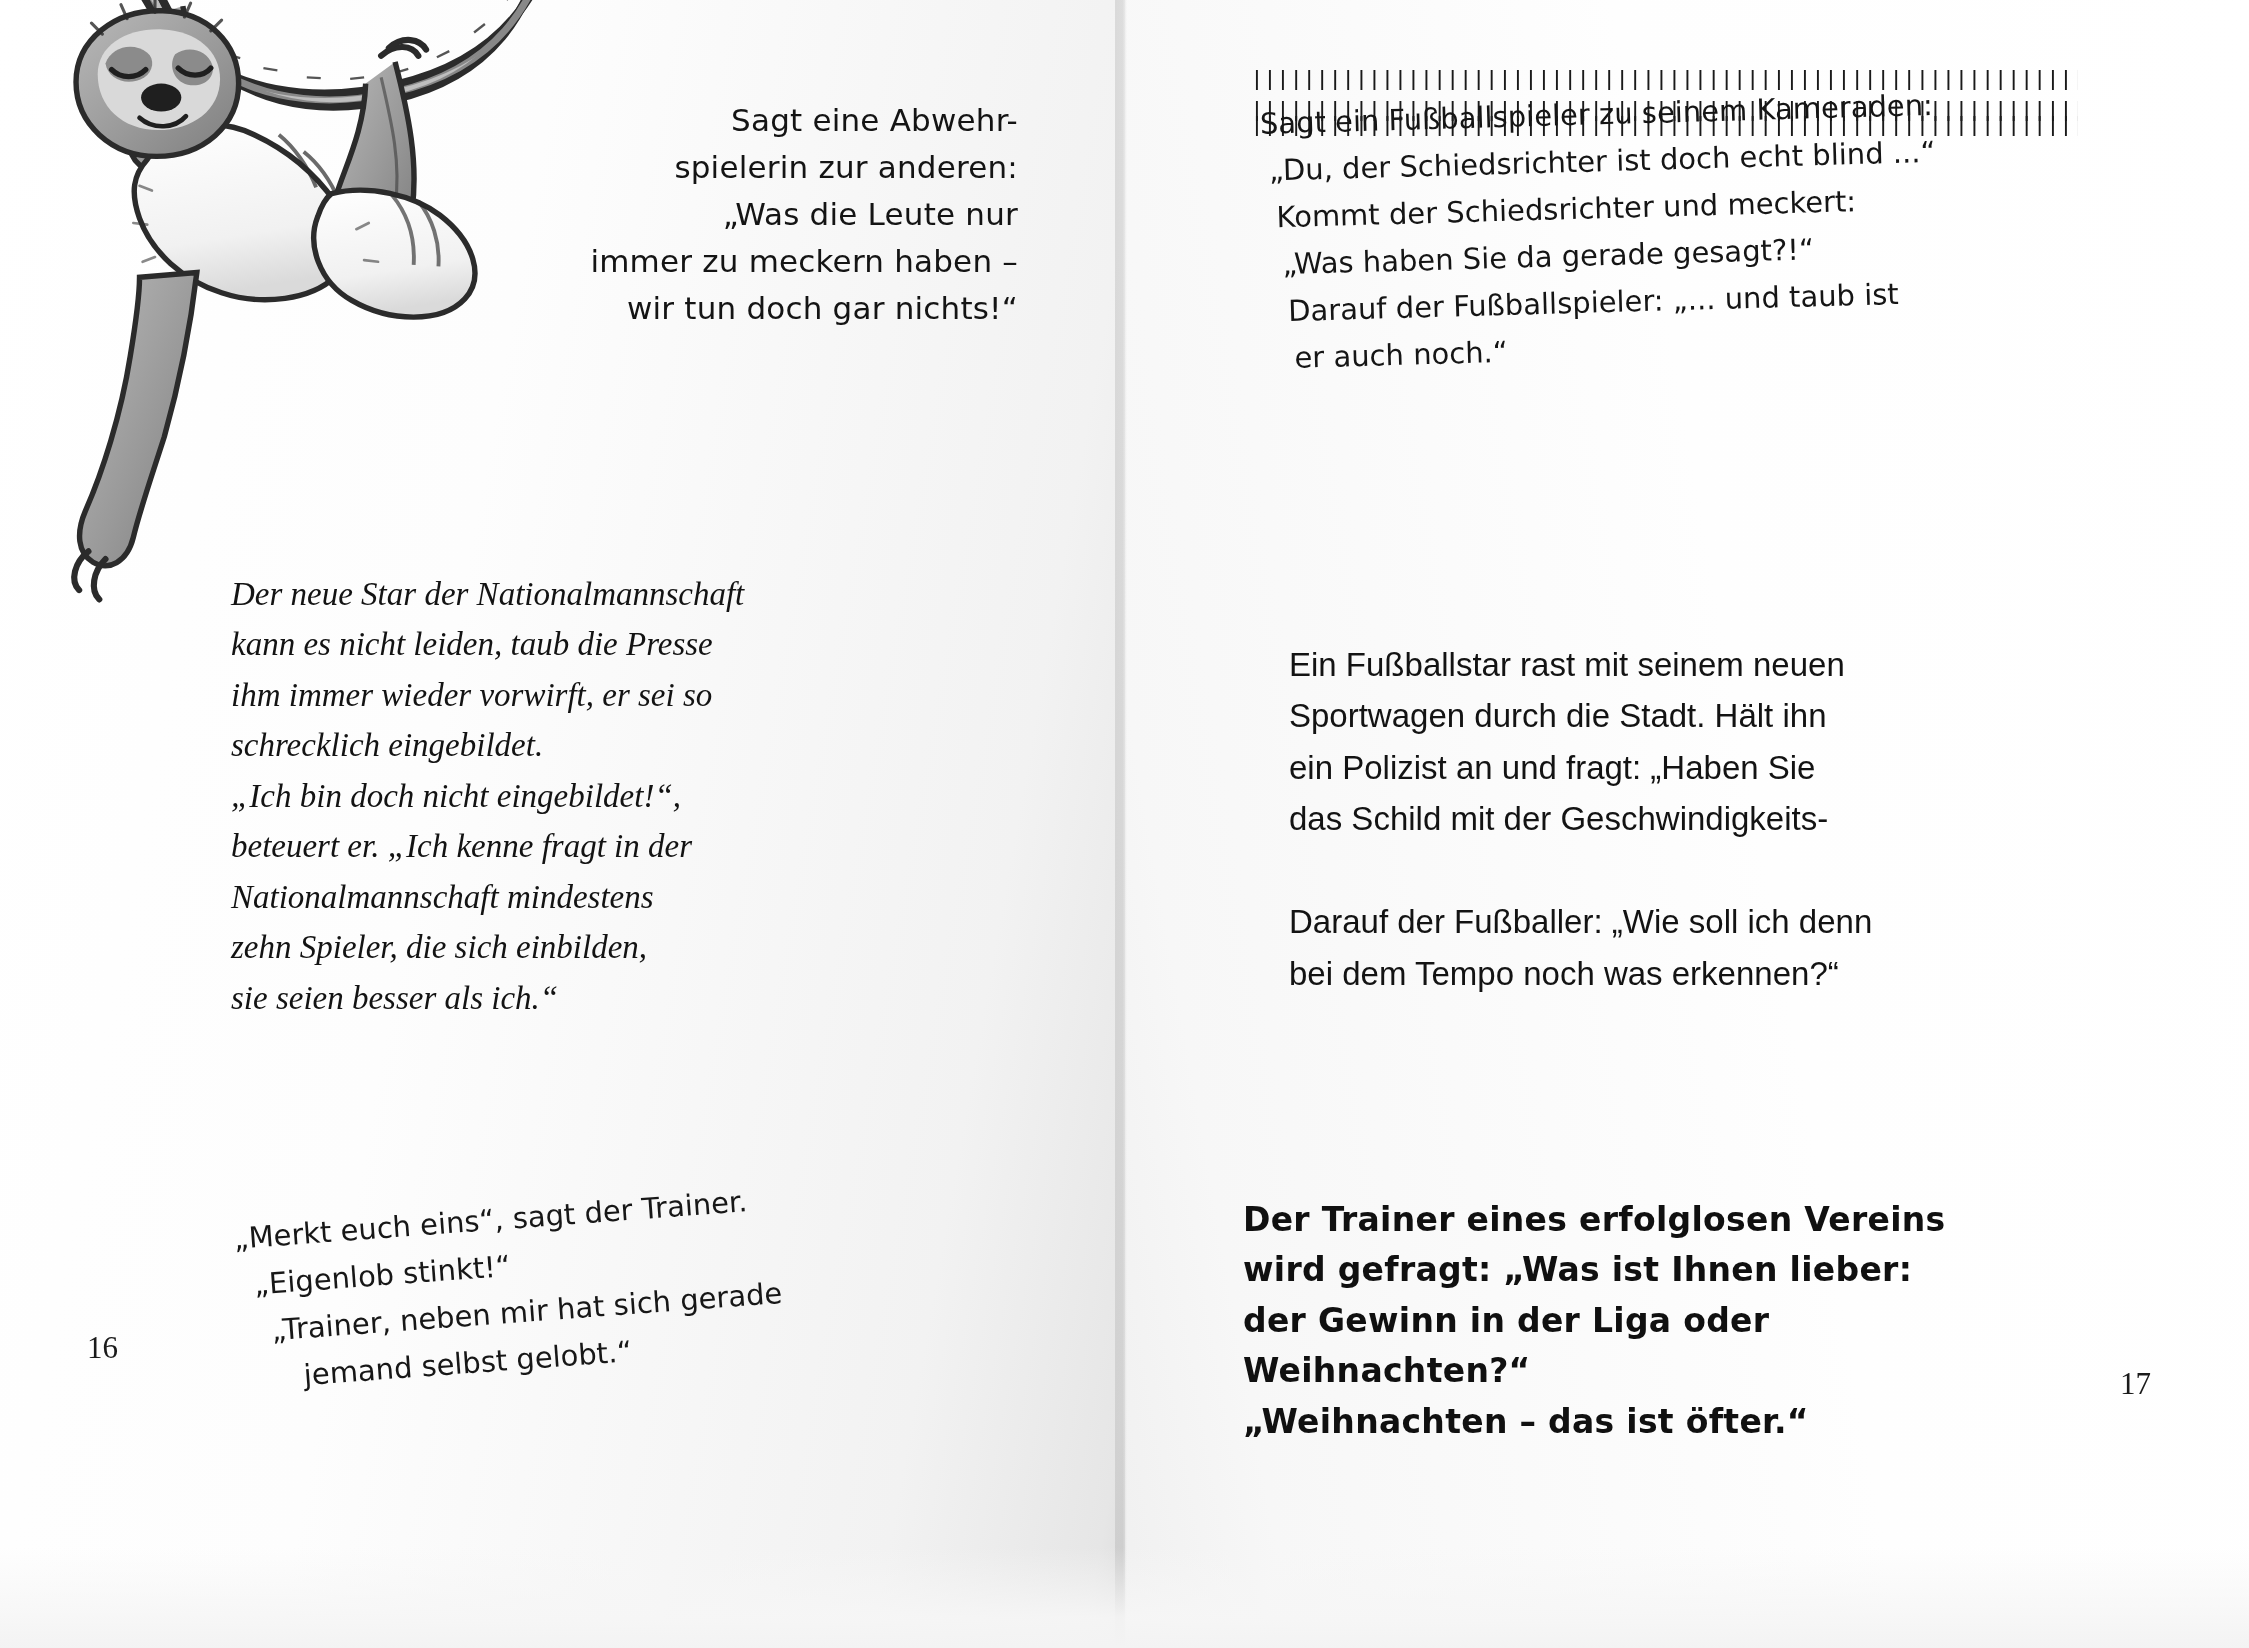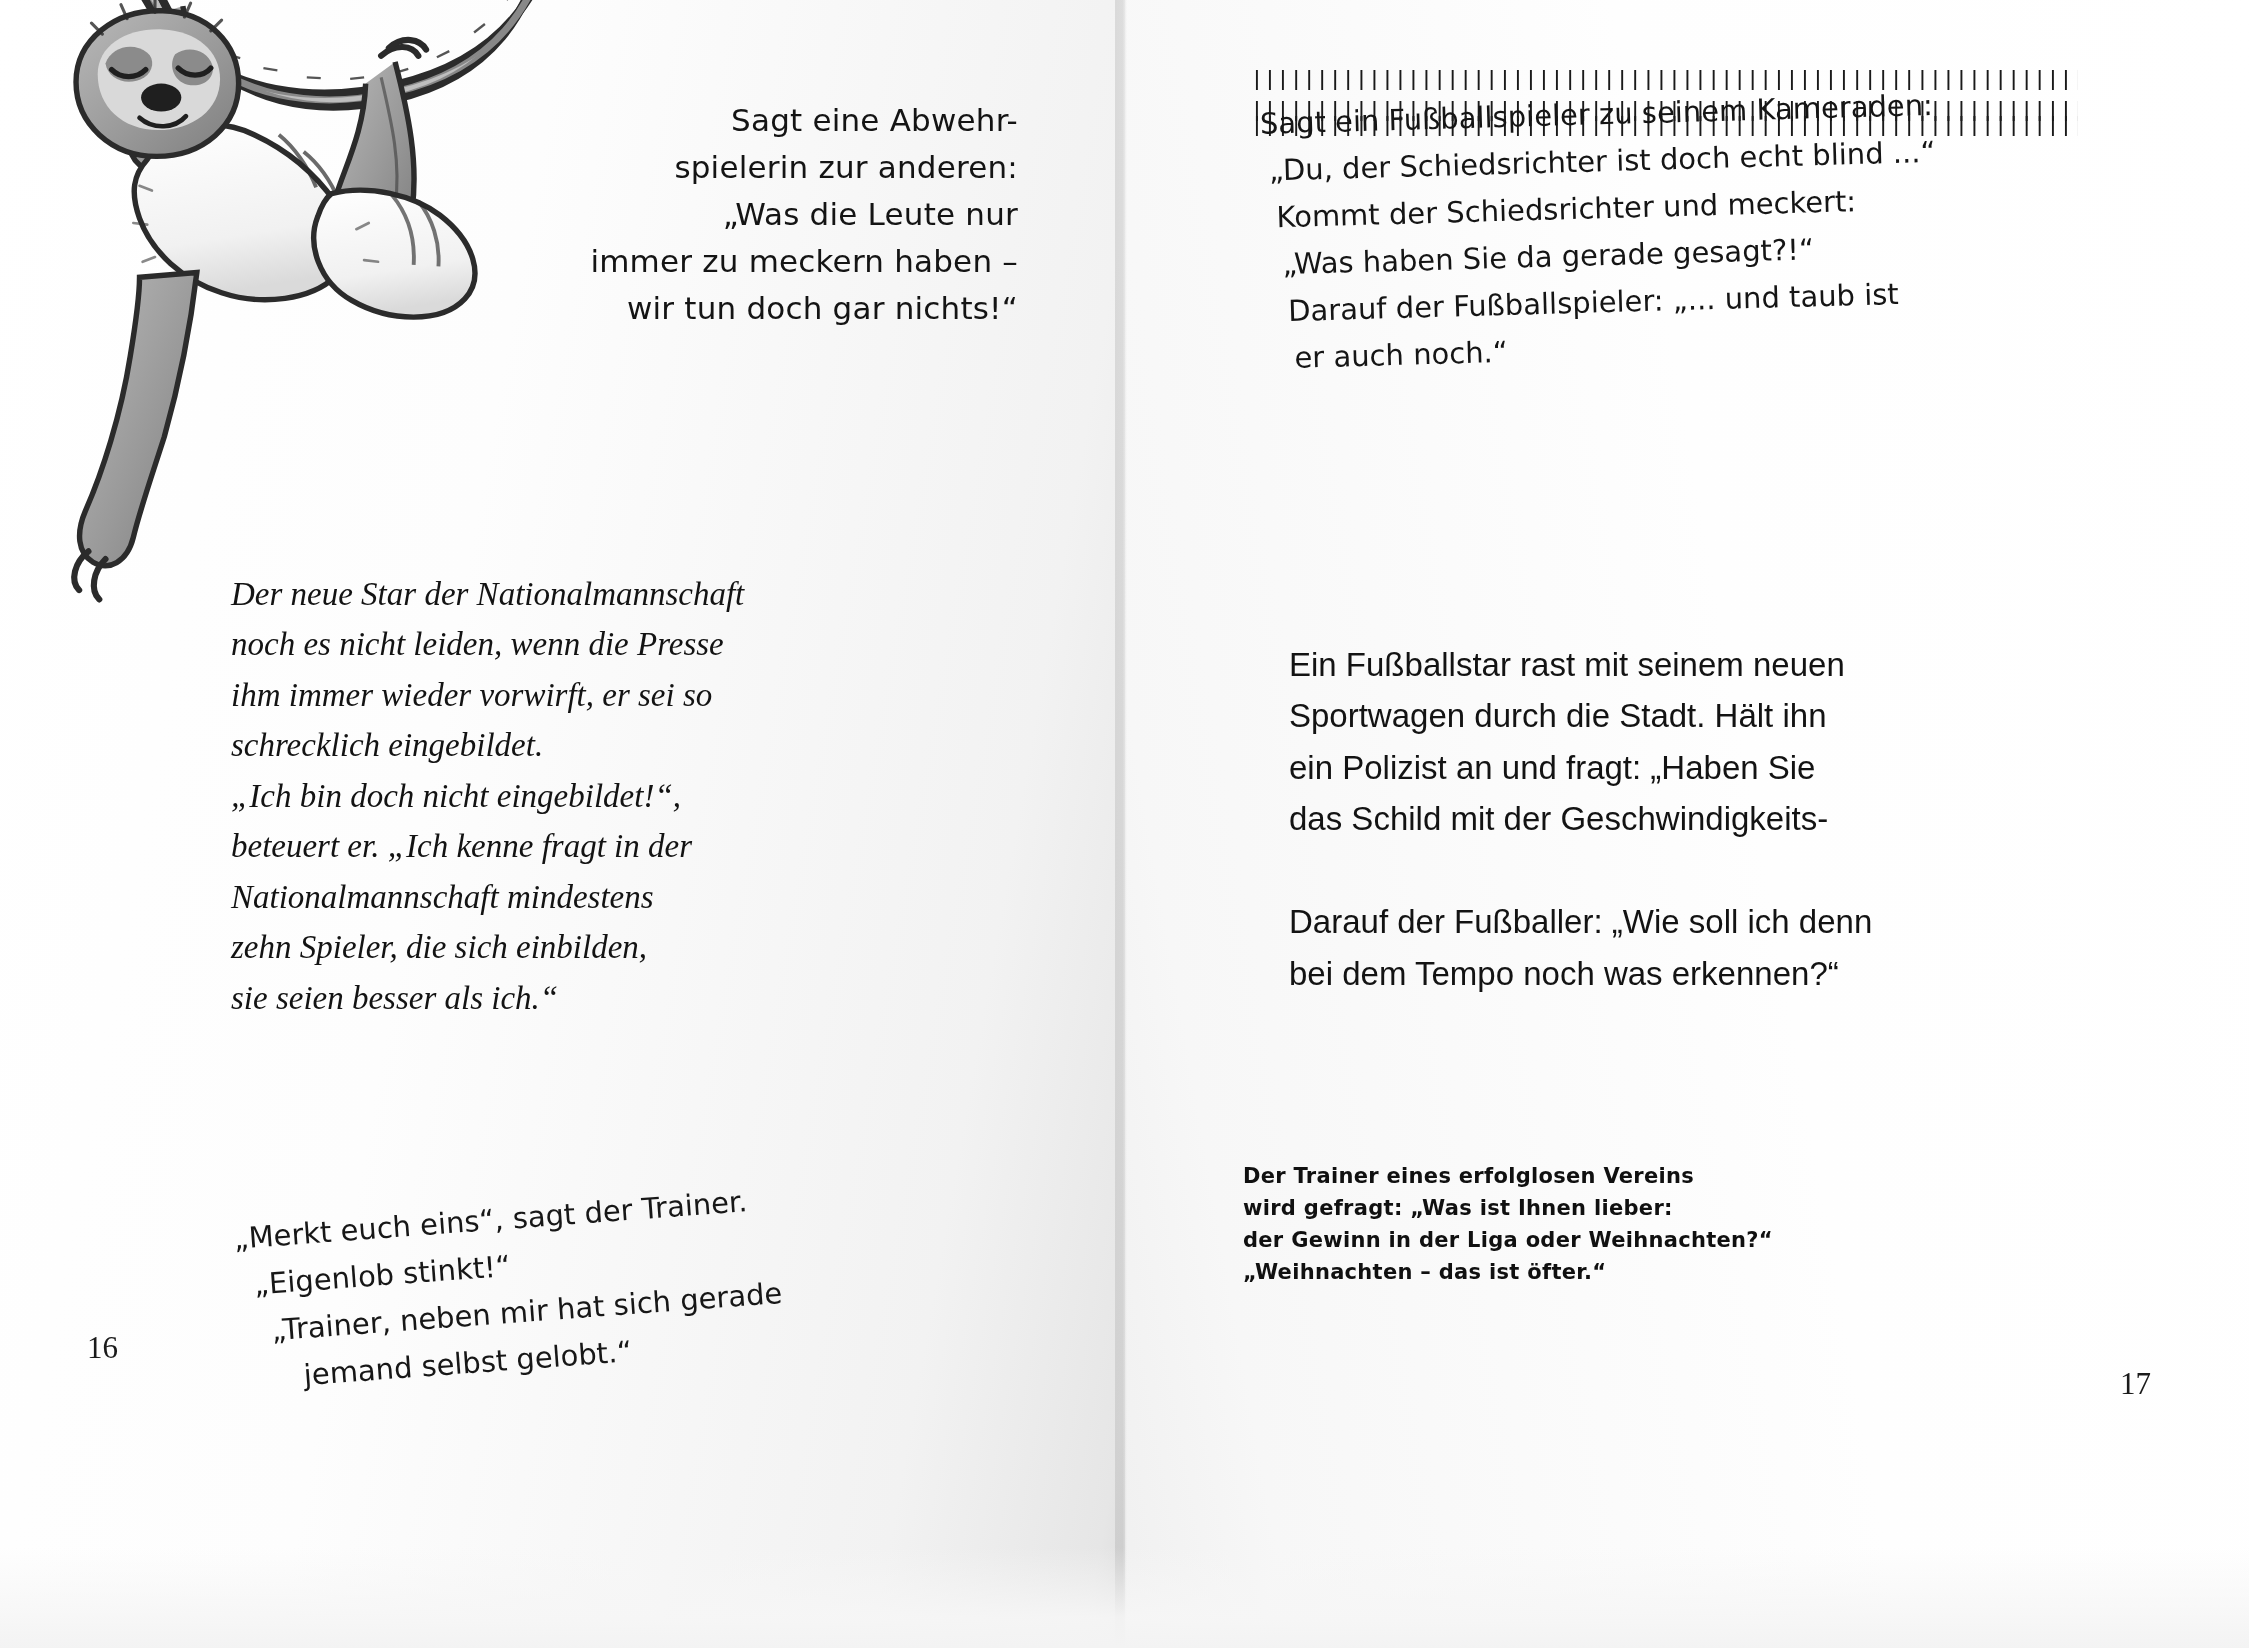--- a/index.html
+++ b/index.html
@@ -135,25 +135,25 @@
   #joke-sportwagen {
     left: 1289px; top: 639px;
     width: 782px;
     font-size: 33px;
     line-height: 1.56;
     color: #131313;
   }
 
   
   #joke-trainer-verein {
-    left: 1243px; top: 1160px;
+    left: 1243px; top: 1195px;
     width: 821px;
     font-family: "DejaVu Sans", sans-serif;
     font-weight: 700;
-    font-size: 21px;
+    font-size: 33px;
     line-height: 1.53;
     letter-spacing: 0.3px;
     color: #101010;
   }
 
   
   .folio {
     position: absolute;
     font-family: "Liberation Serif", serif;
     font-size: 31px;
@@ -283,21 +283,21 @@
   <div class="joke hand" id="joke-abwehr">
     <span>Sagt eine Abwehr-</span><br>
     <span>spielerin zur anderen:</span><br>
     <span>„Was die Leute nur</span><br>
     <span>immer zu meckern haben –</span><br>
     <span>wir tun doch gar nichts!“</span>
   </div>
 
   <div class="joke" id="joke-nationalmannschaft">
     <span>Der neue Star der Nationalmannschaft</span><br>
-    <span>noch es nicht leiden, wenn die Presse</span><br>
+    <span>kann es nicht leiden, taub die Presse</span><br>
     <span>ihm immer wieder vorwirft, er sei so</span><br>
     <span>schrecklich eingebildet.</span><br>
     <span>„Ich bin doch nicht eingebildet!“,</span><br>
     <span>beteuert er. „Ich kenne fragt in der</span><br>
     <span>Nationalmannschaft mindestens</span><br>
     <span>zehn Spieler, die sich einbilden,</span><br>
     <span>sie seien besser als ich.“</span>
   </div>
 
   <div class="joke" id="joke-merkt">

